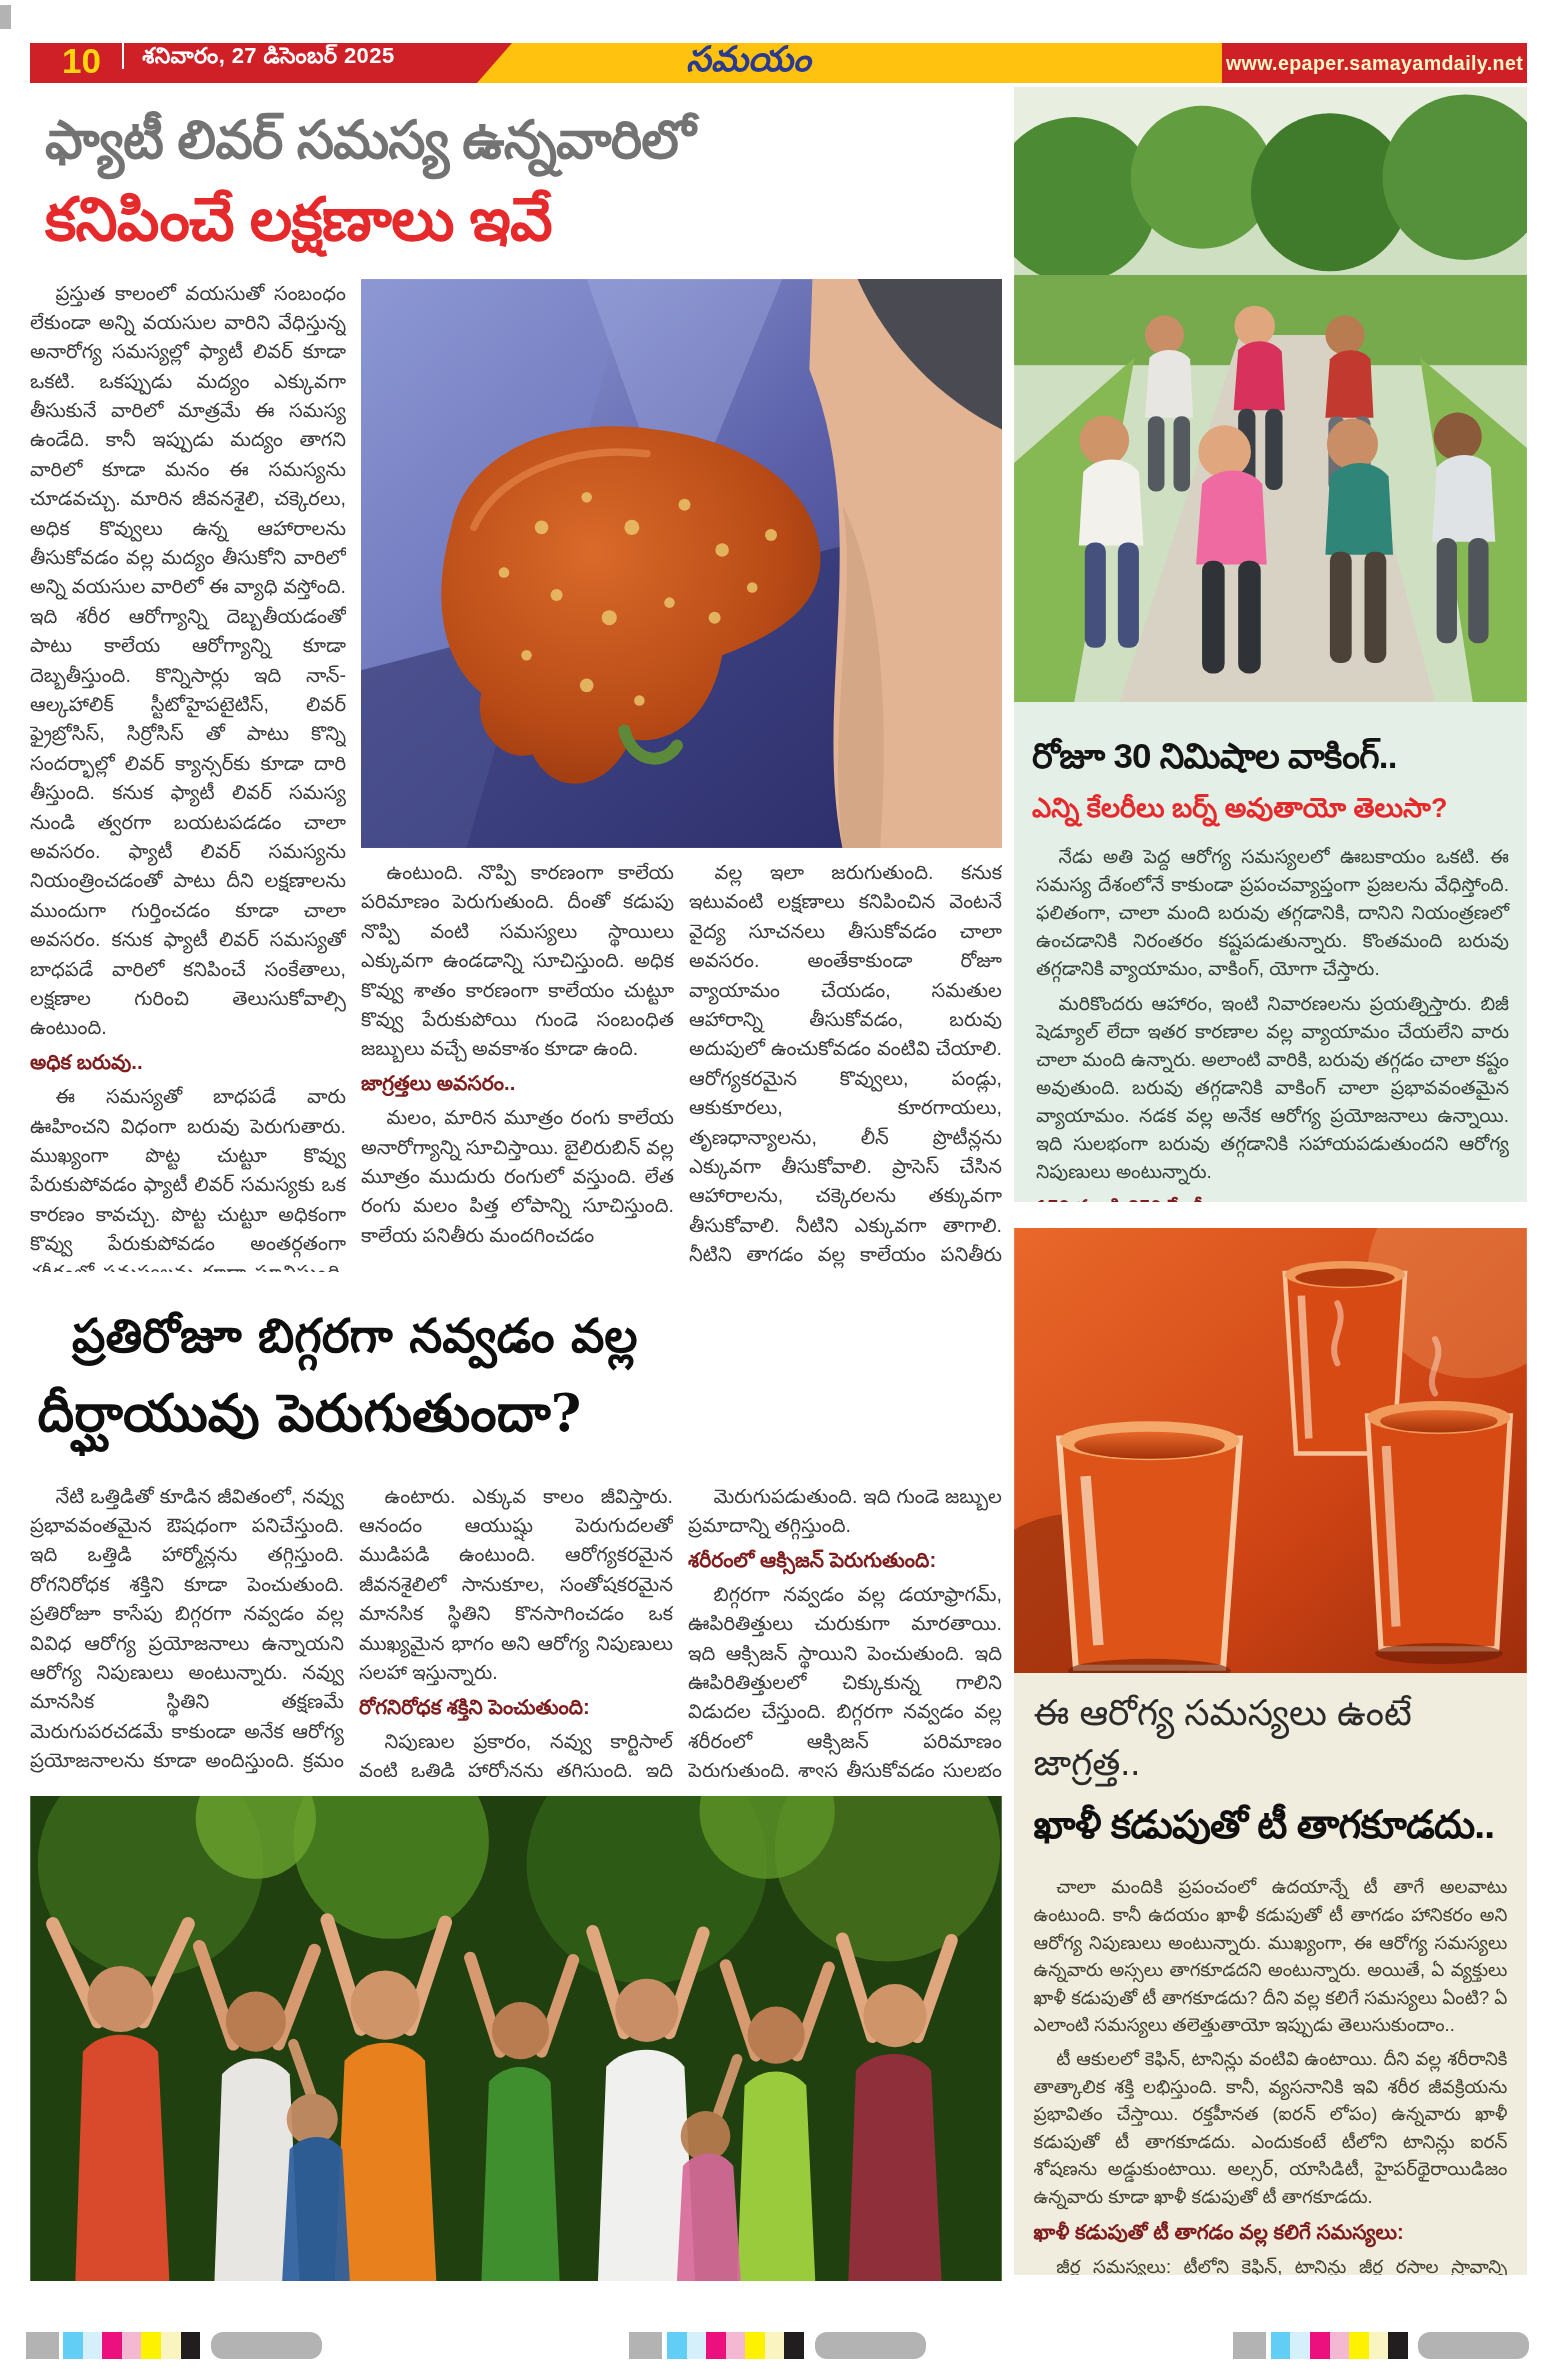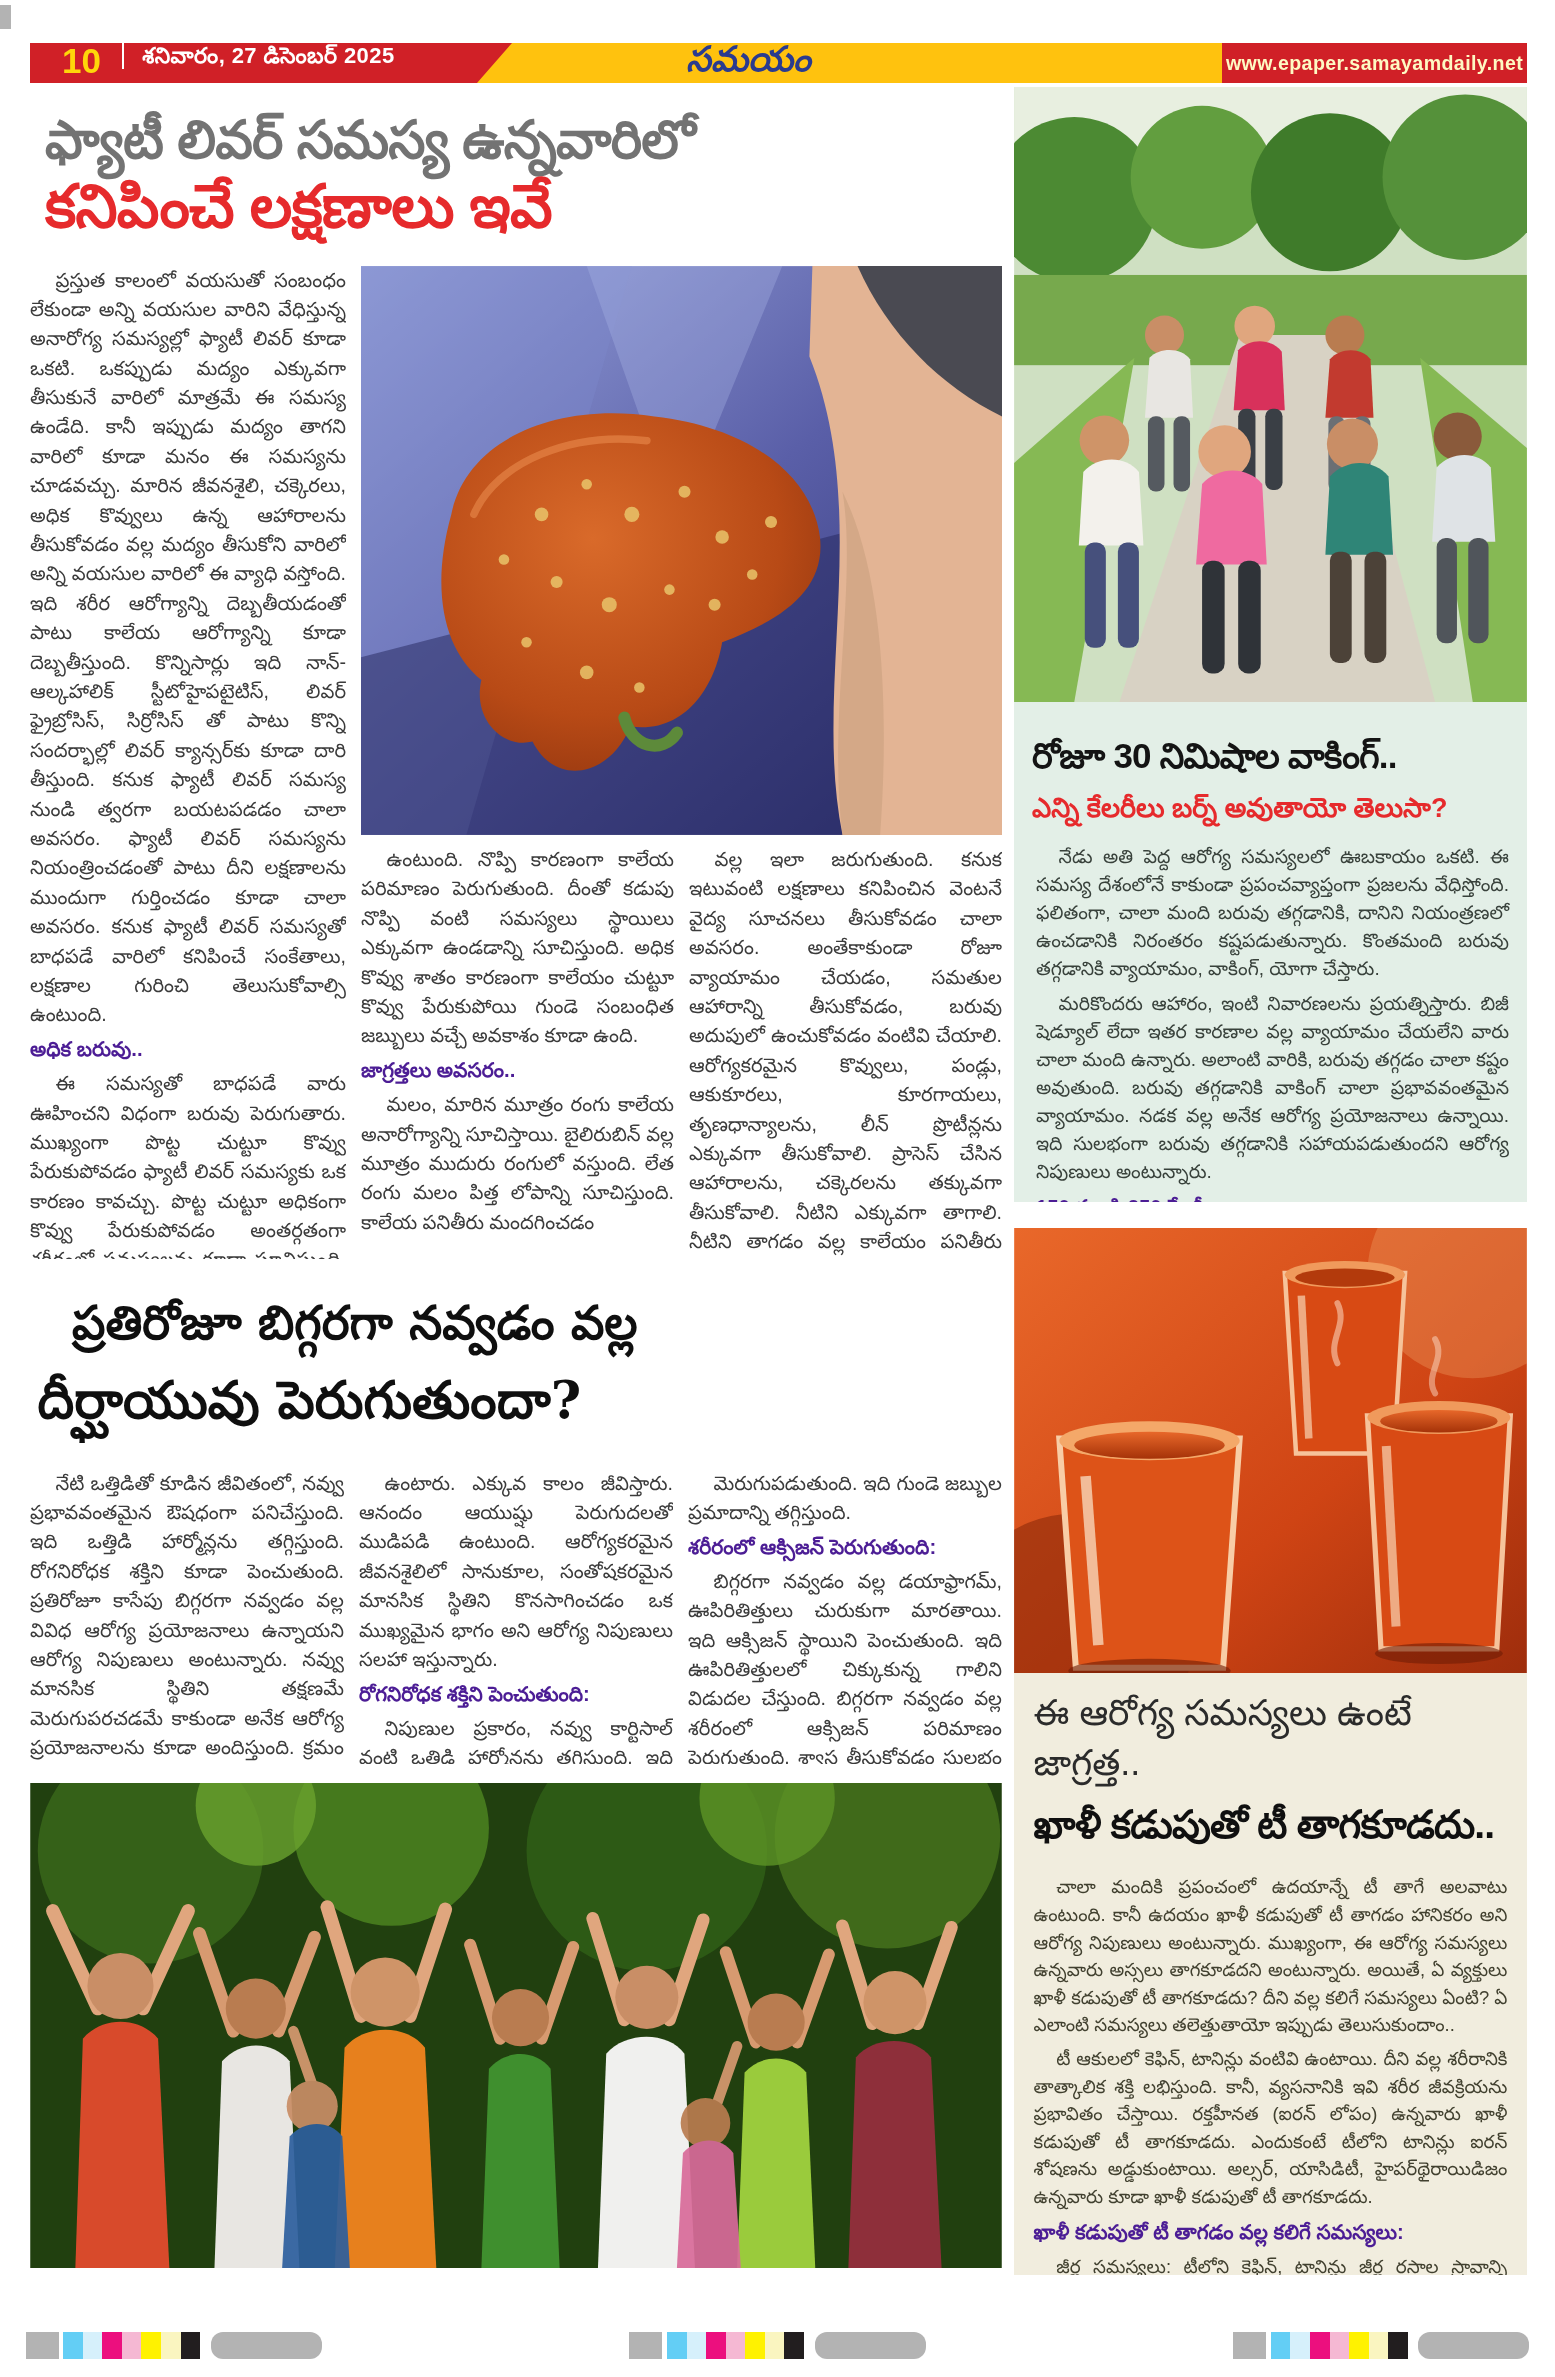--- a/index.html
+++ b/index.html
@@ -15,29 +15,29 @@
   .header-divider{width:2.3px;height:25.6px;background:#ffffff;margin:0 18px 0 21px;}
   .header-date{color:#ffffff;font-size:22px;font-weight:700;letter-spacing:0.4px;}
   .masthead{position:absolute;left:48%;top:50%;transform:translate(-50%,-50%);
     color:#2a3b8f;font-size:35px;font-weight:800;font-style:italic;}
   .header-red-right{position:absolute;right:0;top:0;width:305px;height:100%;background:#d02027;
     display:flex;align-items:center;justify-content:center;}
   .website{color:#fef9c3;font-size:19.6px;font-weight:700;letter-spacing:0.4px;text-decoration:none;}
   
   .left-col{position:absolute;left:30px;top:83px;width:972px;}
   .a1-h1{margin:27px 0 0 15px;font-size:53px;line-height:1.15;font-weight:800;color:#737373;letter-spacing:-0.8px;}
-  .a1-h2{margin:3px 0 0 15px;font-size:60px;line-height:1.1;font-weight:800;color:#e62a2c;letter-spacing:-0.8px;}
+  .a1-h2{margin:16px 0 0 15px;font-size:60px;line-height:1.1;font-weight:800;color:#e62a2c;letter-spacing:-0.8px;}
   .a1-body{margin-top:25.6px;display:flex;gap:15px;height:993px;overflow:hidden;}
   .a-col{width:316px;font-size:19.6px;line-height:1.5;text-align:justify;overflow:hidden;}
   .a-col p{margin:0 0 4.5px 0;text-indent:25.6px;}
   .right-block{width:641px;}
   .liver-img{width:641px;height:569px;display:block;}
   .two-cols{display:flex;gap:15px;margin-top:10.5px;height:411px;overflow:hidden;}
   .two-cols .a-col{width:313px;}
-  .subhead{color:#4c1d95;font-weight:700;font-size:20.3px;margin:6px 0 3px 0;text-indent:0 !important;}
+  .subhead{color:#7f1d1d;font-weight:700;font-size:20.3px;margin:6px 0 3px 0;text-indent:0 !important;}
   
   .a2-h1{margin:36px 0 0 42px;font-size:47px;font-weight:700;color:#0f0f0f;font-family:"DejaVu Serif", serif;}
   .a2-h2{margin:7.5px 0 0 7.5px;font-size:52px;font-weight:800;color:#0f0f0f;font-family:"DejaVu Serif", serif;}
   .a2-body{margin-top:25.6px;display:flex;gap:15px;height:295px;overflow:hidden;}
   .crowd-img{margin-top:19.6px;width:972px;height:485px;display:block;}
   
   .right-rail{position:absolute;left:1014px;top:87px;width:513px;}
   .walk-img{width:513px;height:615px;display:block;}
   .walk-panel{background:#e3efe7;padding:34px 18px 15px 18px;height:500px;overflow:hidden;box-sizing:border-box;}
   .walk-h{font-size:35px;font-weight:800;color:#141414;margin:0 0 7.5px 0;letter-spacing:-0.8px;}

